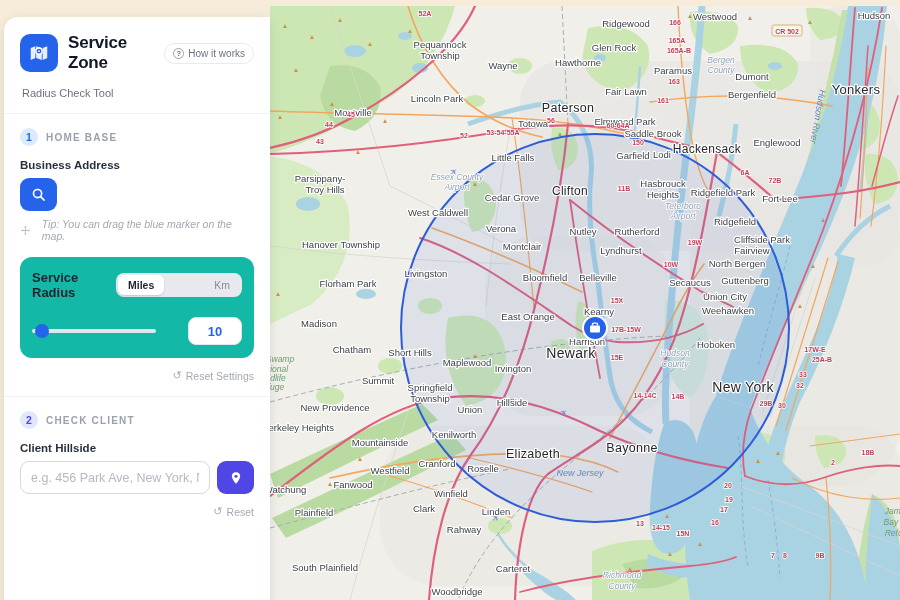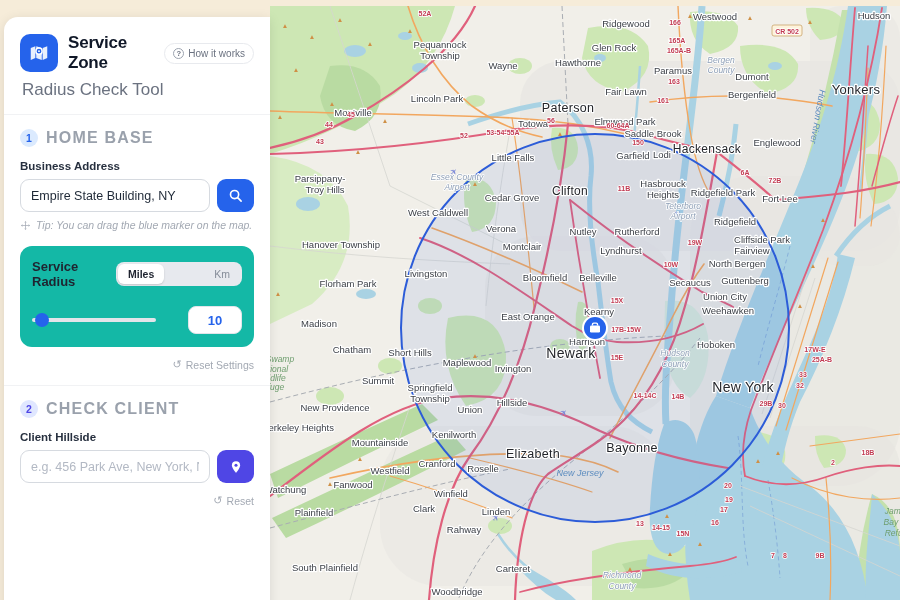--- a/index.html
+++ b/index.html
@@ -11,38 +11,38 @@
     background:#fff; border-radius:14px 0 0 0; box-shadow:0 2px 12px rgba(0,0,0,.10);
     padding:16px 16px 0; z-index:5; }
   .hdr-row { display:flex; align-items:center; gap:10px; }
   .logo { width:38px; height:38px; border-radius:10px; background:#2563eb; display:flex;
     align-items:center; justify-content:center; flex:none; }
   .app-name { font-size:17px; font-weight:800; color:#101828; letter-spacing:-.2px; flex:1; }
   .how-btn { display:flex; align-items:center; gap:4px; border:1px solid #e8eaee; background:#fff;
     border-radius:999px; padding:4px 8px; font-size:10px; color:#6b7280; cursor:pointer; white-space:nowrap; }
   .q-circle { width:11px; height:11px; border:1px solid #9ca3af; border-radius:50%; display:flex;
     align-items:center; justify-content:center; font-size:7.5px; color:#6b7280; font-weight:700; }
-  .subtitle { font-size:17px; color:#6b7280; margin:7px 0 0 2px; }
+  .subtitle { font-size:11px; color:#6b7280; margin:14px 0 0 2px; }
   .divider { height:1px; background:#f1f2f4; margin:14px -16px; }
   .sec-head { display:flex; align-items:center; gap:8px; }
   .step-badge { width:18px; height:18px; border-radius:50%; font-size:10.5px; font-weight:700;
     display:flex; align-items:center; justify-content:center; }
   .step-blue { background:#dbeafe; color:#2563eb; }
   .step-indigo { background:#e0e7ff; color:#4f46e5; }
-  .sec-title { font-size:16px; font-weight:700; color:#9aa1ac; letter-spacing:1.2px; }
+  .sec-title { font-size:10px; font-weight:700; color:#9aa1ac; letter-spacing:1.2px; }
   .field-label { font-size:11.5px; font-weight:700; color:#27303f; margin:13px 0 7px; }
   .input-row { display:flex; gap:7px; }
   .text-input { flex:1; height:33px; border:1px solid #d6dae0; border-radius:9px; padding:0 10px;
     font-size:12.5px; color:#1f2937; font-family:"Liberation Sans",sans-serif; outline:none; min-width:0; }
   .text-input::placeholder { color:#b3b9c4; }
   .sq-btn { width:37px; height:33px; border:none; border-radius:9px; display:flex; align-items:center;
     justify-content:center; cursor:pointer; flex:none; }
   .btn-blue { background:#2563eb; }
   .btn-indigo { background:#4f46e5; }
-  .tip-row { display:flex; align-items:center; gap:5px; margin-top:7px; font-size:10.5px;
+  .tip-row { display:flex; align-items:center; gap:11px; margin-top:7px; font-size:10.5px;
     font-style:italic; color:#a3a9b3; }
   .radius-card { background:#14b8a6; border-radius:12px; padding:13px 12px; margin-top:15px; }
   .radius-top { display:flex; align-items:center; justify-content:space-between; }
   .radius-title { font-size:13px; font-weight:700; color:#1f2430; }
   .unit-toggle { background:#e7e9ee; border-radius:8px; padding:2px; display:flex;gap:40px; }
   .unit { font-size:10.5px; padding:4px 10px; border-radius:6px; color:#868d99; cursor:pointer; }
   .unit.active { background:#fff; color:#1f2430; font-weight:700; box-shadow:0 1px 2px rgba(0,0,0,.15); }
   .slider-row { display:flex; align-items:center; gap:32px; margin-top:17px; }
   .slider-track { flex:1; height:4px; background:#e2e5ea; border-radius:2px; position:relative; cursor:pointer; }
   .slider-thumb { position:absolute; left:8%; top:50%; transform:translate(-50%,-50%); width:14px;
@@ -90,21 +90,20 @@
 
   <div class="divider"></div>
 
   <div class="sec-head">
     <span class="step-badge step-blue">1</span>
     <span class="sec-title">HOME BASE</span>
   </div>
 
   <div class="field-label">Business Address</div>
   <div class="input-row">
-    <input class="text-input" type="text" value="Empire State Building, NY" style="">
     <button class="sq-btn btn-blue">
       <svg width="15" height="15" viewBox="0 0 24 24">
         <circle cx="10.5" cy="10.5" r="6.5" fill="none" stroke="#fff" stroke-width="2.6"></circle>
         <line x1="15.5" y1="15.5" x2="21" y2="21" stroke="#fff" stroke-width="2.6" stroke-linecap="round"></line>
       </svg>
     </button>
   </div>
   <div class="tip-row">
     <svg width="11" height="11" viewBox="0 0 24 24">
       <path d="M12 2 9.5 5.5 14.5 5.5 Z M12 22 9.5 18.5 14.5 18.5 Z M2 12 5.5 9.5 5.5 14.5 Z M22 12 18.5 9.5 18.5 14.5 Z" fill="#a3a9b3"></path>

